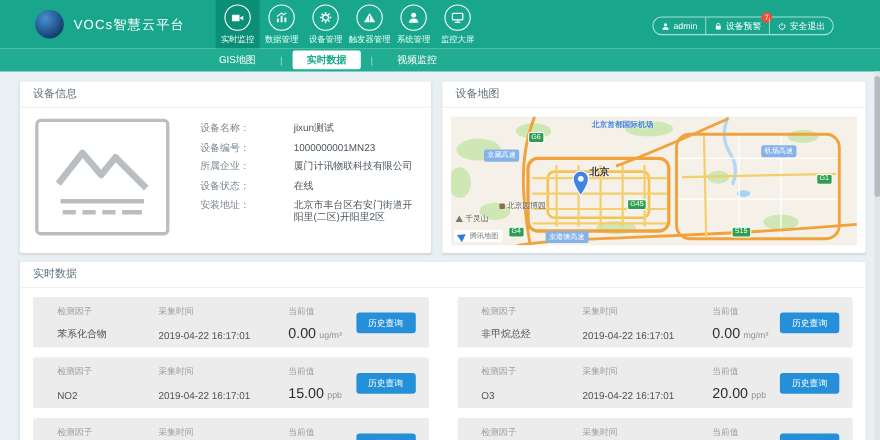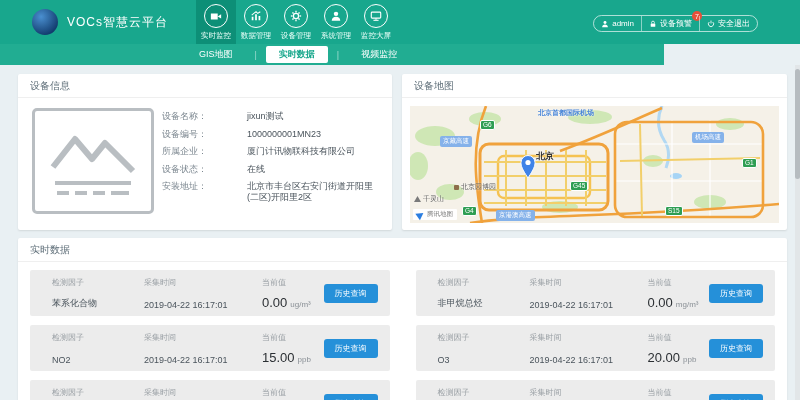--- a/index.html
+++ b/index.html
@@ -17,34 +17,34 @@
   .icon-circle{width:22px;height:22px;border:1.5px solid #fff;border-radius:50%;display:flex;align-items:center;justify-content:center;}
   .nav-label{font-size:8px;color:#eafff9;white-space:nowrap;transform:scale(.95);}
   .user-group{position:absolute;right:42px;top:15px;display:flex;align-items:stretch;height:15px;
               border:1px solid rgba(255,255,255,.65);border-radius:9px;color:#fff;font-size:8px;}
   .user-seg{display:flex;align-items:center;gap:3px;padding:0 7px;position:relative;cursor:pointer;white-space:nowrap;}
   .user-seg + .user-seg{border-left:1px solid rgba(255,255,255,.5);}
   .badge{position:absolute;top:-5px;right:-3px;width:10px;height:10px;border-radius:50%;background:#e8503a;
          color:#fff;font-size:7px;display:flex;align-items:center;justify-content:center;}
 
   
-  .subnav{position:absolute;left:0;top:44px;width:664px;height:21px;background:#21ad92;display:flex;align-items:center;padding-left:186px;box-sizing:border-box;font-size:9px;color:#fff;}
+  .subnav{position:absolute;left:0;top:44px;width:800px;height:21px;background:#21ad92;display:flex;align-items:center;padding-left:186px;box-sizing:border-box;font-size:9px;color:#fff;}
   .subnav-item{padding:2px 13px;border-radius:2px;cursor:pointer;white-space:nowrap;}
   .subnav-item.active{background:#fff;color:#17a78c;font-weight:bold;}
   .subnav-divider{color:rgba(255,255,255,.55);margin:0 9px;}
 
   
   .panel{position:absolute;background:#fff;border-radius:2px;box-shadow:0 1px 2px rgba(0,0,0,.10);}
   .panel-header{height:23px;line-height:23px;padding:0 12px;font-size:10px;color:#5f6f79;border-bottom:1px solid #efefef;}
   .panel-device{left:18px;top:74px;width:374px;height:156px;}
   .panel-map{left:402px;top:74px;width:385px;height:156px;}
   .panel-realtime{left:18px;top:238px;width:769px;height:200px;}
 
   
-  .device-body{display:flex;gap:8px;padding:10px 14px;}
+  .device-body{display:flex;gap:28px;padding:10px 14px;}
   .device-img{width:116px;height:100px;border:3px solid #b9bec2;border-radius:5px;display:flex;align-items:center;justify-content:center;flex:none;}
   .device-fields{flex:1;padding-top:3px;}
   .field-row{display:flex;font-size:9px;line-height:11px;margin-bottom:6.5px;}
   .field-label{color:#7c8790;white-space:nowrap;}
   .field-value{color:#4a545c;margin-left:40px;}
 
   
   .map-box{position:relative;margin:8px;height:117px;overflow:hidden;background:#f5f1e8;}
   .map-box svg.basemap{position:absolute;left:0;top:0;}
   .map-ov{position:absolute;white-space:nowrap;}
@@ -113,20 +113,30 @@
                 <line x1="11" y1="7" x2="13" y2="7"></line>
                 <line x1="2.8" y1="2.8" x2="4.2" y2="4.2"></line>
                 <line x1="9.8" y1="9.8" x2="11.2" y2="11.2"></line>
                 <line x1="2.8" y1="11.2" x2="4.2" y2="9.8"></line>
                 <line x1="9.8" y1="4.2" x2="11.2" y2="2.8"></line>
               </g>
               <circle cx="7" cy="7" r="3" fill="none" stroke="#fff" stroke-width="1.4"></circle>
             </svg>
         </span>
         <span class="nav-label">设备管理</span>
+      </div>
+      <div class="nav-item">
+        <span class="icon-circle">
+          <svg width="12" height="12" viewBox="0 0 14 14">
+              <path d="M7 2 13 12H1z" fill="#fff"></path>
+              <rect x="6.4" y="5.5" width="1.2" height="3.5" fill="#18a78d"></rect>
+              <rect x="6.4" y="9.8" width="1.2" height="1.2" fill="#18a78d"></rect>
+            </svg>
+        </span>
+        <span class="nav-label">触发器管理</span>
       </div>
       <div class="nav-item">
         <span class="icon-circle">
           <svg width="12" height="12" viewBox="0 0 14 14">
               <circle cx="7" cy="4.5" r="2.6" fill="#fff"></circle>
               <path d="M2 12.5c0-3 2.2-4.5 5-4.5s5 1.5 5 4.5z" fill="#fff"></path>
             </svg>
         </span>
         <span class="nav-label">系统管理</span>
       </div>

